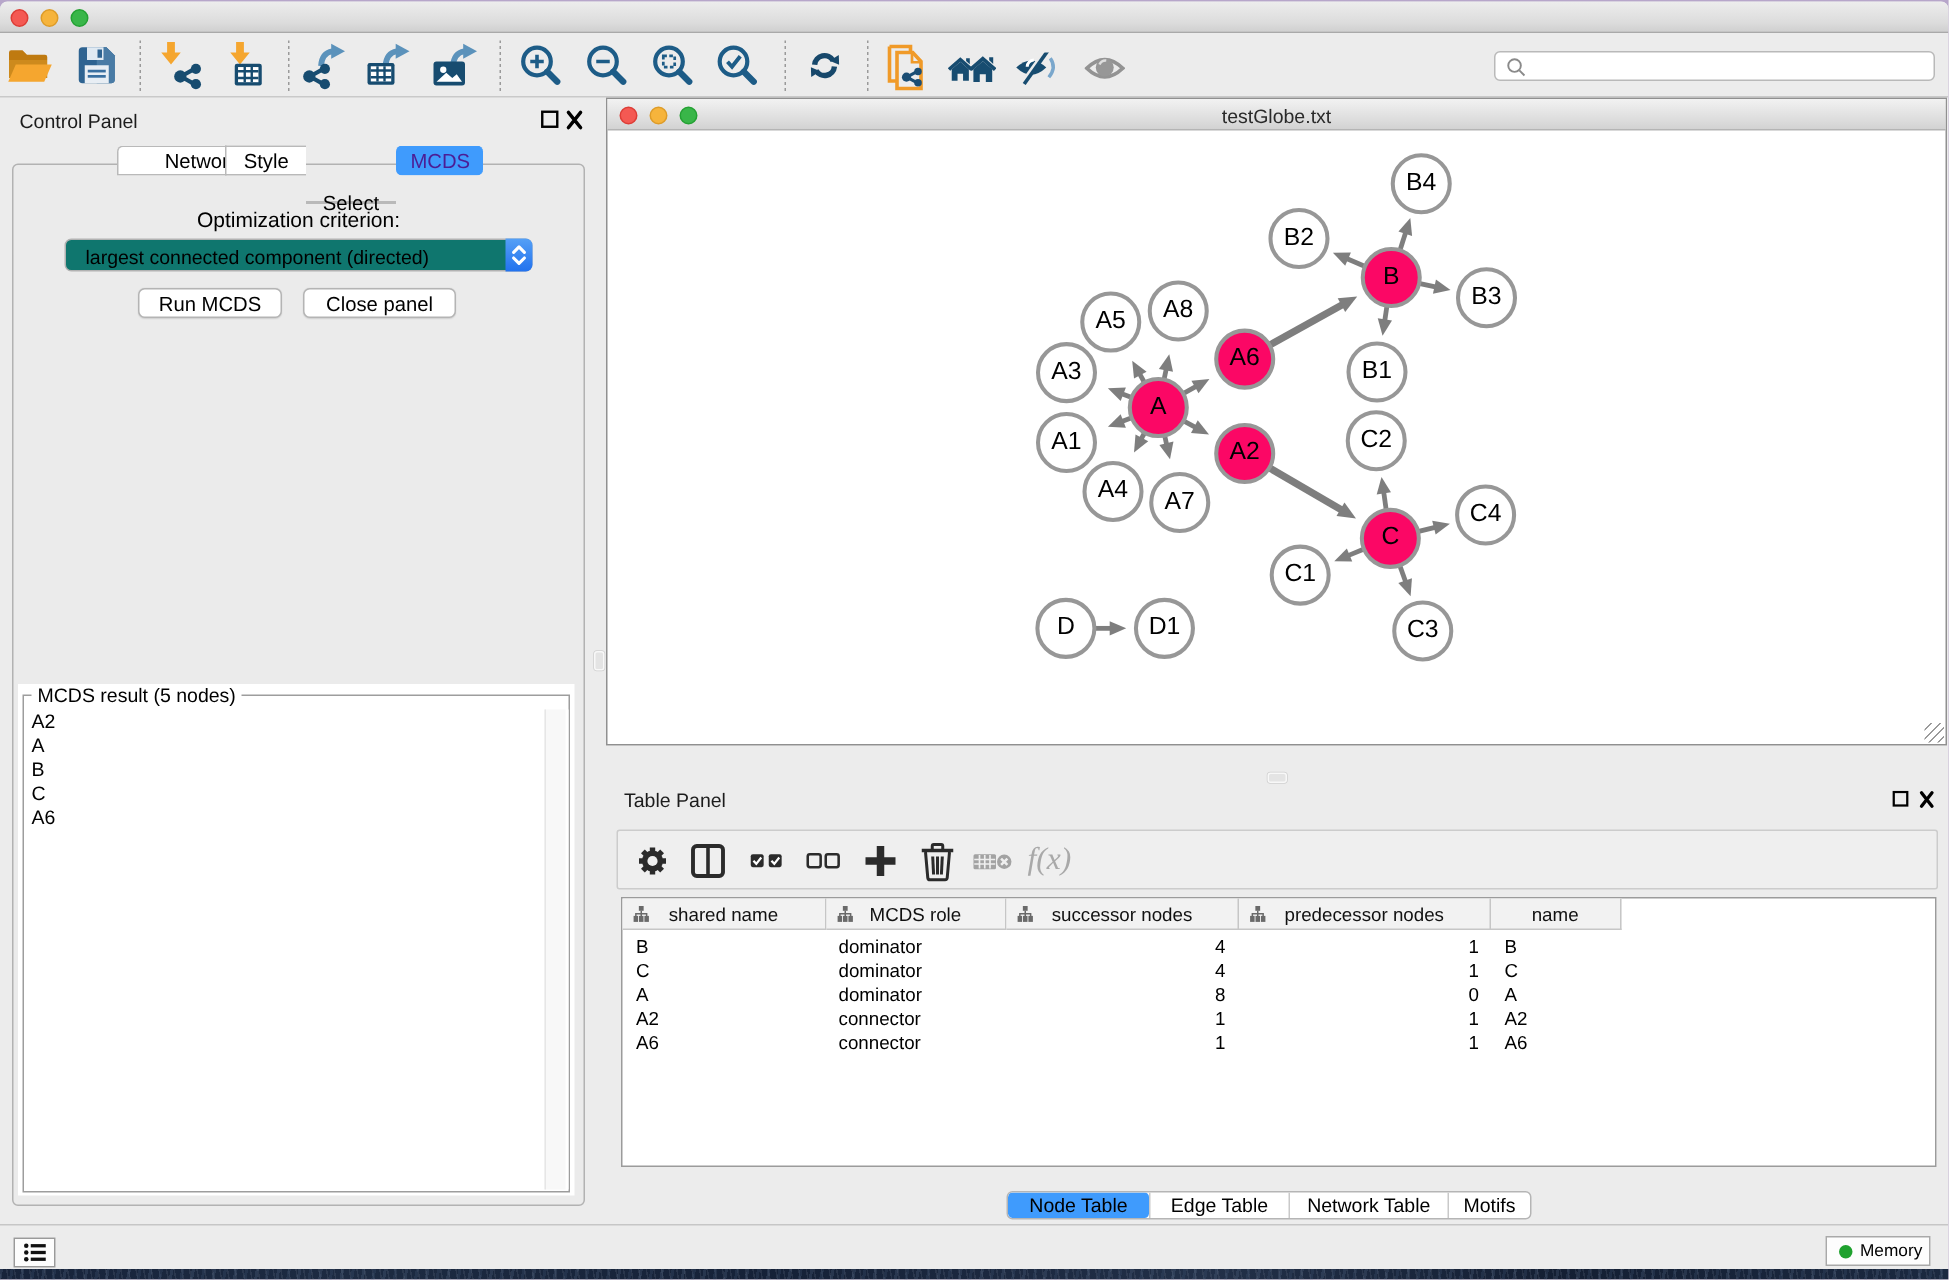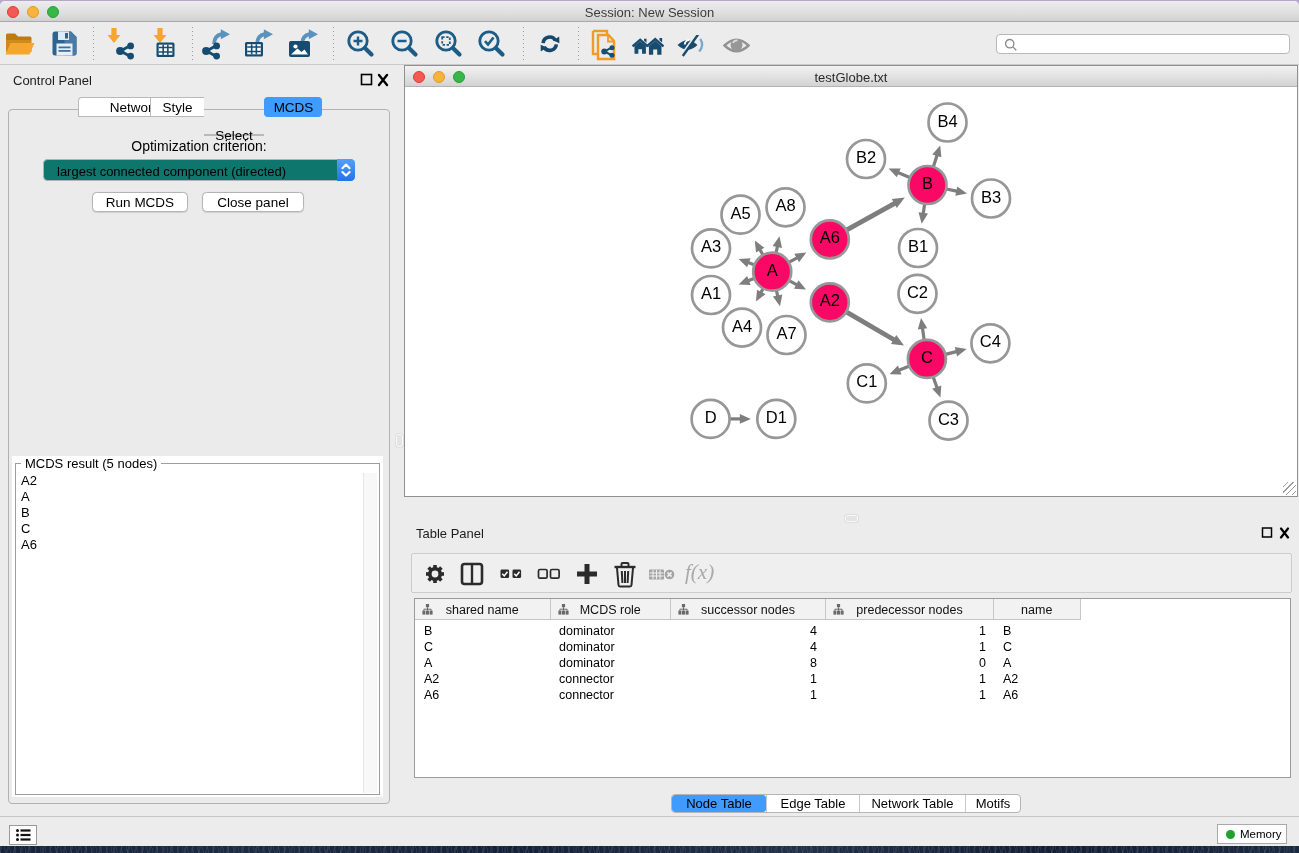--- a/index.html
+++ b/index.html
@@ -24,21 +24,21 @@
   background-image:repeating-linear-gradient(#9a9a9a 0 1.5px, transparent 1.5px 4px); }
 .ticon { position:absolute; top:5px; }
 #searchbox { position:absolute; left:996px; top:33px; width:294px; height:20px; background:#fff; border:1px solid #b9b9b9; border-radius:4px; }
 
 #cp-title { position:absolute; left:13px; top:72px; font-size:13px; color:#1c1c1c; }
 .panelbtns { position:absolute; font-size:12px; color:#000; }
 .tabbar { position:absolute; display:flex; z-index:5; }
 .tab { font-size:13.5px; color:#000; background:#fff; border:1px solid #b9b9b9; border-right:none;
   display:flex; align-items:center; justify-content:center; }
 .tab.first { border-radius:4px 0 0 0;padding-left:40px; }
-.tab.sel { background:#3f9bfd; color:#000000; border-color:#3f9bfd; border-radius:4px; }
+.tab.sel { background:#3f9bfd; color:#4c1d95; border-color:#3f9bfd; border-radius:4px; }
 #cp-box { position:absolute; left:8px; top:108px; width:382px; height:695px; background:#ebebeb; border:1px solid #b2b2b2; border-radius:4px; }
 #opt-label { position:absolute; left:0; top:137px; width:398px; text-align:center; font-size:14px; color:#000; }
 #dropdown { position:absolute; left:43px; top:158px; width:312px; height:22px; background:#0f766e; border:1px solid #b2b2b2; border-radius:4.5px; }
 #dropdown .dtext { position:absolute; left:13px; top:3.5px; font-size:13px; color:#000; }
 #dropdown .spin { position:absolute; right:-1px; top:-1px; width:18px; height:22px; border-radius:0 4.5px 4.5px 0;
   background:linear-gradient(#55a0f6,#2272ee); }
 .btn { position:absolute; background:#fff; border:1px solid #b4b4b4; border-radius:4.5px; font-size:13.5px;
   display:flex; align-items:center; justify-content:center; color:#000; box-shadow:0 0.5px 1px rgba(0,0,0,0.12); }
 #fswrap { position:absolute; left:12px; top:455px; width:371px; height:341px; background:#fff; }
 #fieldset { position:absolute; left:2.5px; top:7px; width:365px; height:332px; border:1px solid #9d9d9d; }
@@ -69,21 +69,20 @@
 #membtn { position:absolute; left:1217px; top:823px; width:70px; height:20px; background:#fdfdfd; border:1px solid #a9a9a9;
   font-size:11.5px; color:#000; display:flex; align-items:center; }
 </style>
 </head>
 <body>
 <div id="app">
   <div id="titlebar">
     <span class="tl r" style="left:7px;"></span>
     <span class="tl y" style="left:27px;"></span>
     <span class="tl g" style="left:47px;"></span>
-    <div class="title">Session: New Session</div>
   </div>
   <div id="toolbar">
 <div class="sep" style="left:93px;"></div>
       <div class="sep" style="left:192px;"></div>
       <div class="sep" style="left:333px;"></div>
       <div class="sep" style="left:523px;"></div>
       <div class="sep" style="left:578px;"></div>
 <svg class="ticon" style="left:3px;top:3px;" width="34" height="38" viewBox="0 0 34 38">
         <path d="M3 26 L3 9 Q3 7.5 4.5 7.5 L12 7.5 L15 10.5 L27 10.5 Q28.5 10.5 28.5 12 L28.5 14 L3 26 Z" fill="#bf7a10"></path>
 <path d="M3 26 L3 14 L28.5 14 L28.5 26 Z" fill="#cd8a1d"></path>

